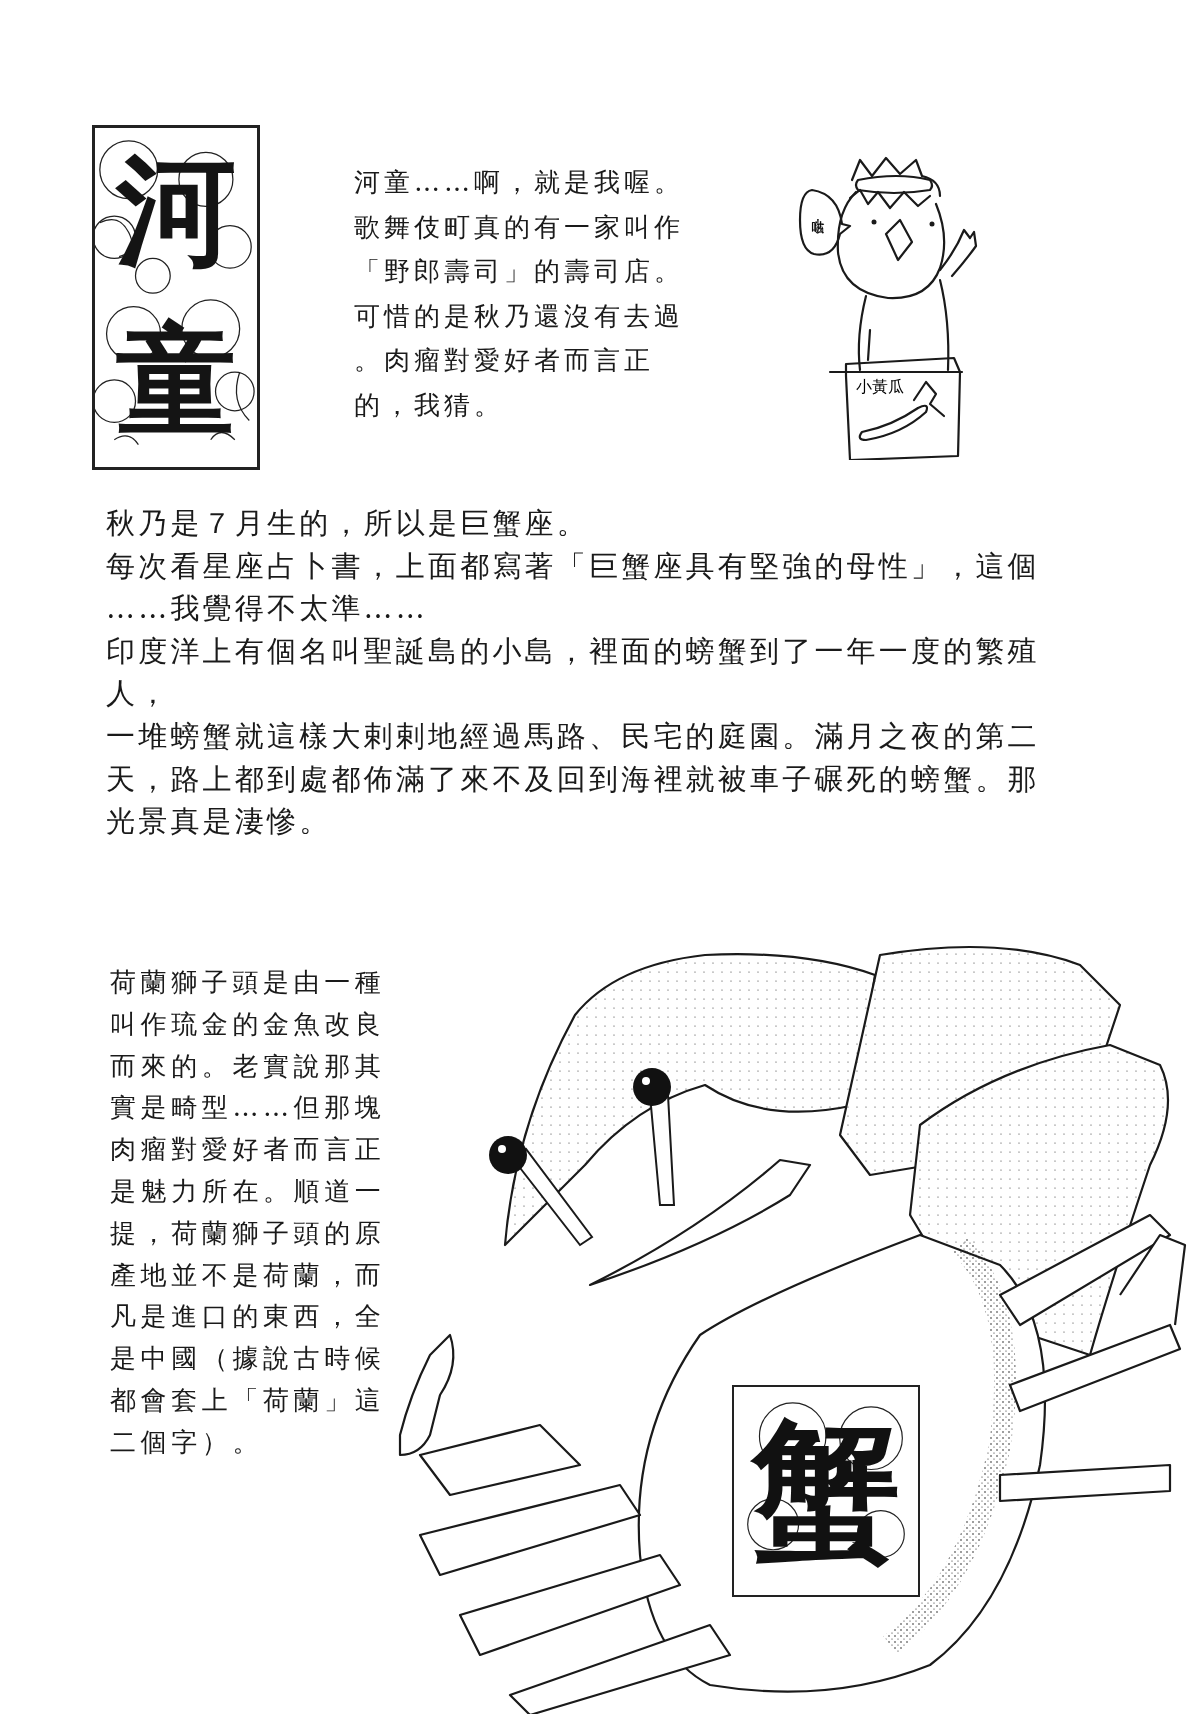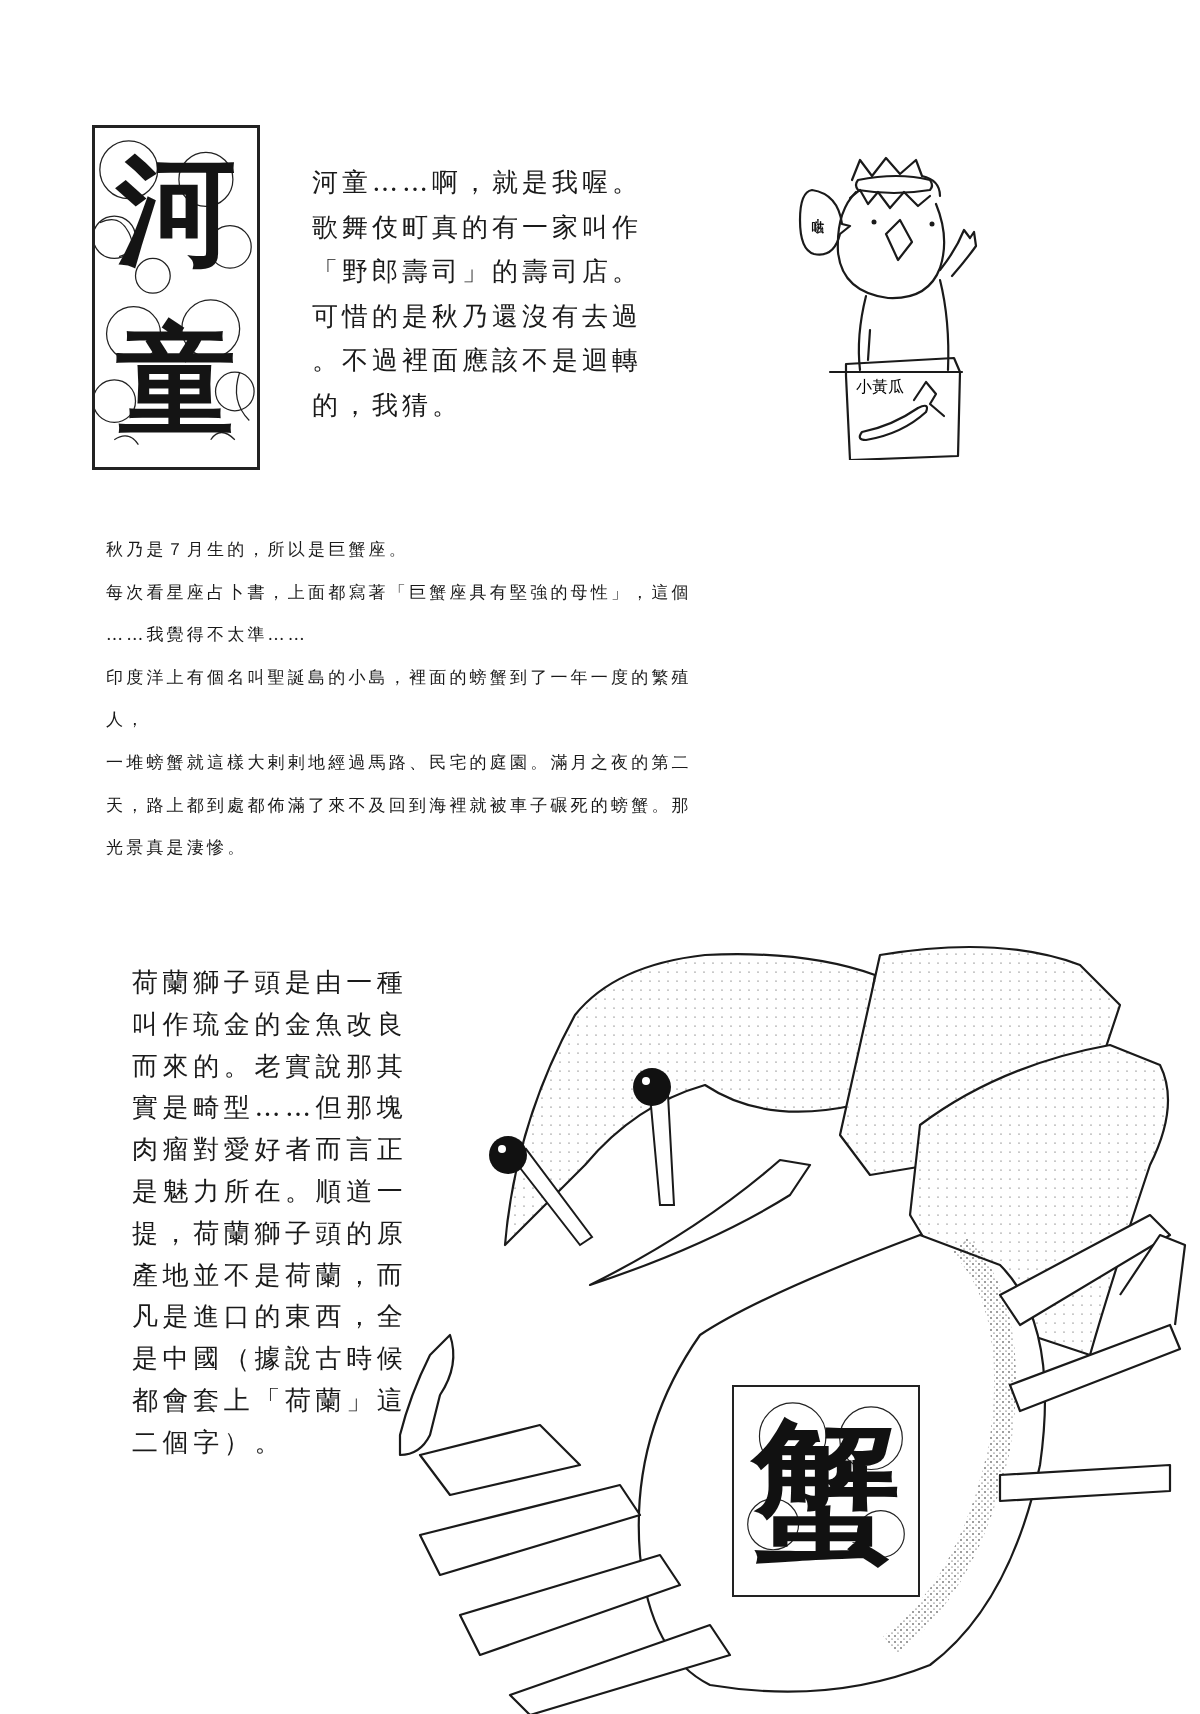--- a/index.html
+++ b/index.html
@@ -3,26 +3,26 @@
 <meta charset="utf-8">
 <style>
   html, body { margin:0; padding:0; background:#ffffff; }
   body { width:1200px; height:1714px; position:relative; overflow:hidden;
          font-family:"DejaVu Serif", "Liberation Serif", serif; color:#1a1a1a; }
   .abs { position:absolute; }
   .title-box { left:92px; top:125px; width:168px; height:345px; border:3px solid #222; box-sizing:border-box; background:#fff; }
   .title-box svg { position:absolute; left:0; top:0; width:100%; height:100%; }
   .title-char { position:absolute; left:0; width:100%; text-align:center; font-family:"DejaVu Sans", sans-serif; font-weight:bold; font-size:120px; line-height:150px; color:#141414; }
   .intro { left:312px; top:160px; width:380px; font-size:26px; line-height:44.5px; letter-spacing:4px; }
-  .intro div { white-space:nowrap; }
+  .intro div { white-space:nowrap;margin-left:42px; }
   .kappa { left:790px; top:150px; width:220px; height:310px; }
-  .main-text { left:106px; top:528px; width:990px; font-size:17px; line-height:42.6px; letter-spacing:3.2px; }
+  .main-text { left:106px; top:502px; width:990px; font-size:29px; line-height:42.6px; letter-spacing:3.2px; }
   .main-text div { white-space:nowrap; }
   .side-text { left:110px; top:962px; width:320px; font-size:26px; line-height:41.8px; letter-spacing:4.6px; }
-  .side-text div { white-space:nowrap;margin-left:22px; }
+  .side-text div { white-space:nowrap; }
   .crab { left:360px; top:915px; width:840px; height:799px; }
   .crab-label { position:absolute; left:732px; top:1385px; width:188px; height:212px; border:2.5px solid #222; box-sizing:border-box; background:#fff; }
   .crab-label .kanji { position:absolute; left:0; top:0; width:100%; height:100%; text-align:center; font-family:"DejaVu Sans", sans-serif; font-weight:bold; font-size:150px; line-height:206px; color:#111; }
   .crab-label svg { position:absolute; left:0; top:0; width:100%; height:100%; }
 </style>
 </head>
 <body>
 
 <div class="abs title-box">
   <svg viewBox="0 0 168 345">
@@ -44,21 +44,21 @@
   </svg>
   <div class="title-char" style="top:8px;">河</div>
   <div class="title-char" style="top:178px;">童</div>
 </div>
 
 <div class="abs intro">
   <div>河童……啊，就是我喔。</div>
   <div>歌舞伎町真的有一家叫作</div>
   <div>「野郎壽司」的壽司店。</div>
   <div>可惜的是秋乃還沒有去過</div>
-  <div>。不過裡面應該不是迴轉</div>
+  <div>。肉瘤對愛好者而言正</div>
   <div>的，我猜。</div>
 </div>
 
 <div class="abs kappa">
   <svg viewBox="0 0 220 310" width="220" height="310">
     <g fill="none" stroke="#1a1a1a" stroke-width="2.2" stroke-linejoin="round" stroke-linecap="round">
 
       <path d="M22 40 q-12 2 -12 30 q0 30 14 34 q20 4 26 -20 l10 -8 l-8 -2 q-4 -30 -30 -34z"></path>
 
       <path d="M62 30 l8 -20 l12 16 l14 -18 l14 16 l16 -14 l6 16 q18 4 18 20"></path>

